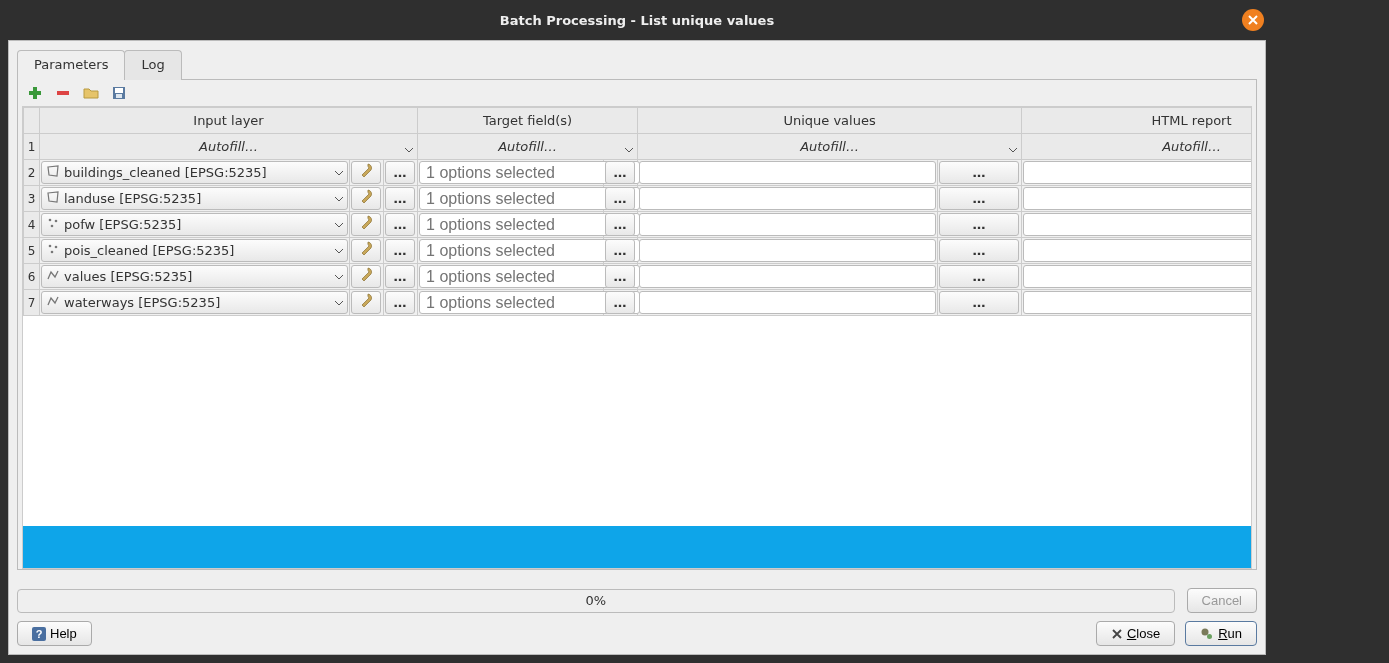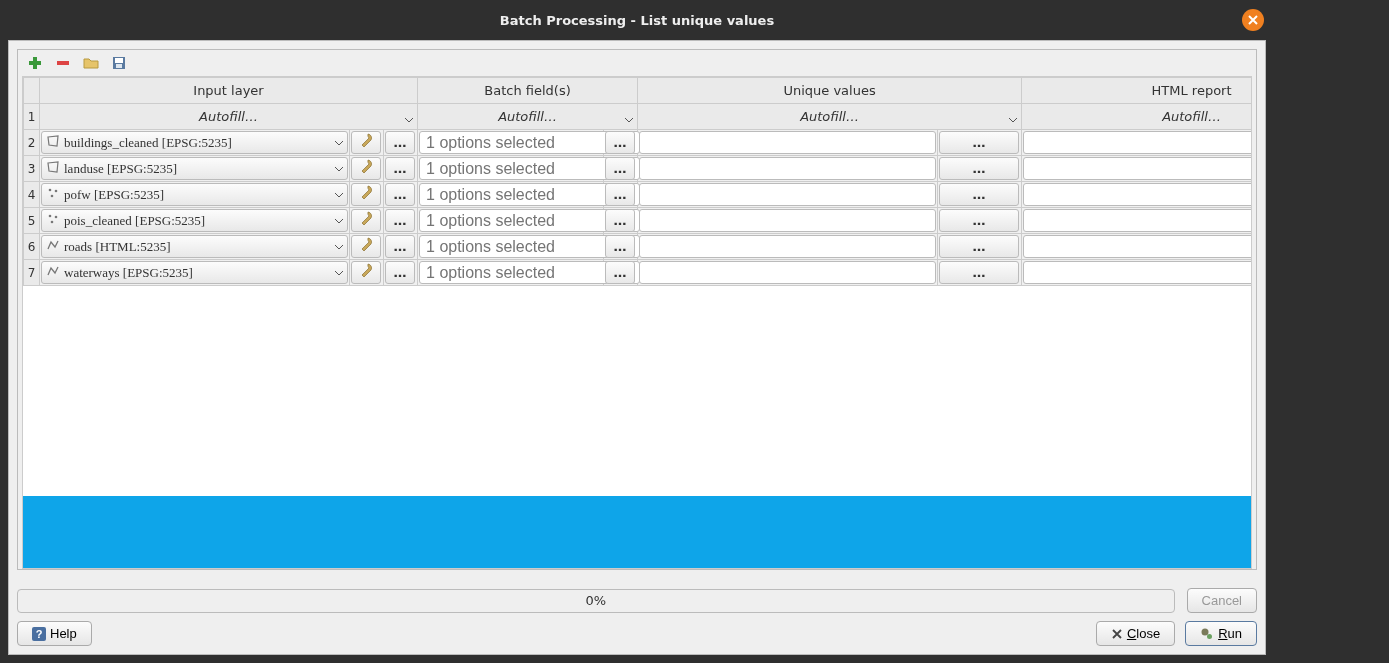--- a/index.html
+++ b/index.html
@@ -63,21 +63,21 @@
   table.grid .rownum { width: 14px; text-align: center; background: #eaeaea; font-size: 12px; }
   .autofill-cell { position: relative; text-align: center; font-style: italic; background: #eaeaea; }
   .autofill-cell .dd { position: absolute; right: 4px; bottom: 2px; }
   .dd svg { width: 8px; height: 8px; }
   .cell-inner { display: flex; height: 100%; align-items: stretch; }
   .combo {
     flex: 1; display: flex; align-items: center; border: 1px solid #bbb;
     background: linear-gradient(#fcfcfc,#e8e8e8); margin: 1px; border-radius: 3px;
     padding: 0 4px; gap: 4px; min-width: 0;
   }
-  .combo .label { flex: 1; white-space: nowrap; overflow: hidden; text-overflow: ellipsis; font-family: Liberation Serif, serif; }
+  .combo .label { flex: 1; white-space: nowrap; overflow: hidden; text-overflow: ellipsis; }
   .combo .ddicon svg { width: 8px; height: 8px; }
   .iconbtn {
     width: 30px; border: 1px solid #bbb; border-radius: 3px; margin: 1px;
     background: linear-gradient(#fcfcfc,#e8e8e8);
     display: flex; align-items: center; justify-content: center; cursor: pointer;
   }
   .dotsbtn {
     width: 30px; border: 1px solid #bbb; border-radius: 3px; margin: 1px;
     background: linear-gradient(#fcfcfc,#e8e8e8);
     display: flex; align-items: center; justify-content: center; cursor: pointer;
@@ -117,20 +117,24 @@
   <div class="titlebar">
     <span>Batch Processing - List unique values</span>
     <div class="close">
       <svg viewBox="0 0 12 12">
           <path d="M2 2 L10 10 M10 2 L2 10" stroke="#fff" stroke-width="2"></path>
         </svg>
     </div>
   </div>
 
   <div class="client">
+    <div class="tabs">
+      <div class="tab active">Parameters</div>
+      <div class="tab">Log</div>
+    </div>
 
     <div class="tab-body">
       <div class="toolbar">
         <div class="tbtn">
           <svg width="16" height="16" viewBox="0 0 16 16">
               <rect x="6" y="2" width="4" height="12" fill="#3a983a"></rect>
               <rect x="2" y="6" width="12" height="4" fill="#3a983a"></rect>
             </svg>
         </div>
         <div class="tbtn">
@@ -163,21 +167,21 @@
               <col style="width:34px">
             <col style="width:300px">
               <col style="width:84px">
             <col style="width:300px">
               <col style="width:40px">
           </colgroup>
           <thead>
             <tr>
               <th class="rownum"></th>
               <th colspan="3">Input layer</th>
-              <th colspan="2">Batch field(s)</th>
+              <th colspan="2">Target field(s)</th>
               <th colspan="2">Unique values</th>
               <th colspan="2">HTML report</th>
             </tr>
             <tr>
               <th class="rownum">1</th>
               <th colspan="3" class="autofill-cell">
                 <span>Autofill…</span>
                 <span class="dd"><svg viewBox="0 0 8 8">
                       <path d="M0 2 L4 6 L8 2" fill="none" stroke="#555"></path>
                     </svg></span>
@@ -448,21 +452,21 @@
                 </td>
               </tr>
               <tr>
                 <td class="rownum">6</td>
                 <td>
                   <div class="cell-inner">
                     <div class="combo">
                       <span class="layer-icon"><svg viewBox="0 0 14 14">
                           <path d="M2 11 L5 4 L9 9 L12 3" fill="none" stroke="#777" stroke-width="1.3"></path>
                         </svg></span>
-                      <span class="label">roads [HTML:5235]</span>
+                      <span class="label">values [EPSG:5235]</span>
                       <span class="ddicon"><svg viewBox="0 0 8 8">
                           <path d="M0 2 L4 6 L8 2" fill="none" stroke="#555"></path>
                         </svg></span>
                     </div>
                   </div>
                 </td>
                 <td>
                   <div class="cell-inner">
                     <div class="iconbtn">
                       <span><svg width="18" height="18" viewBox="0 0 18 18">

